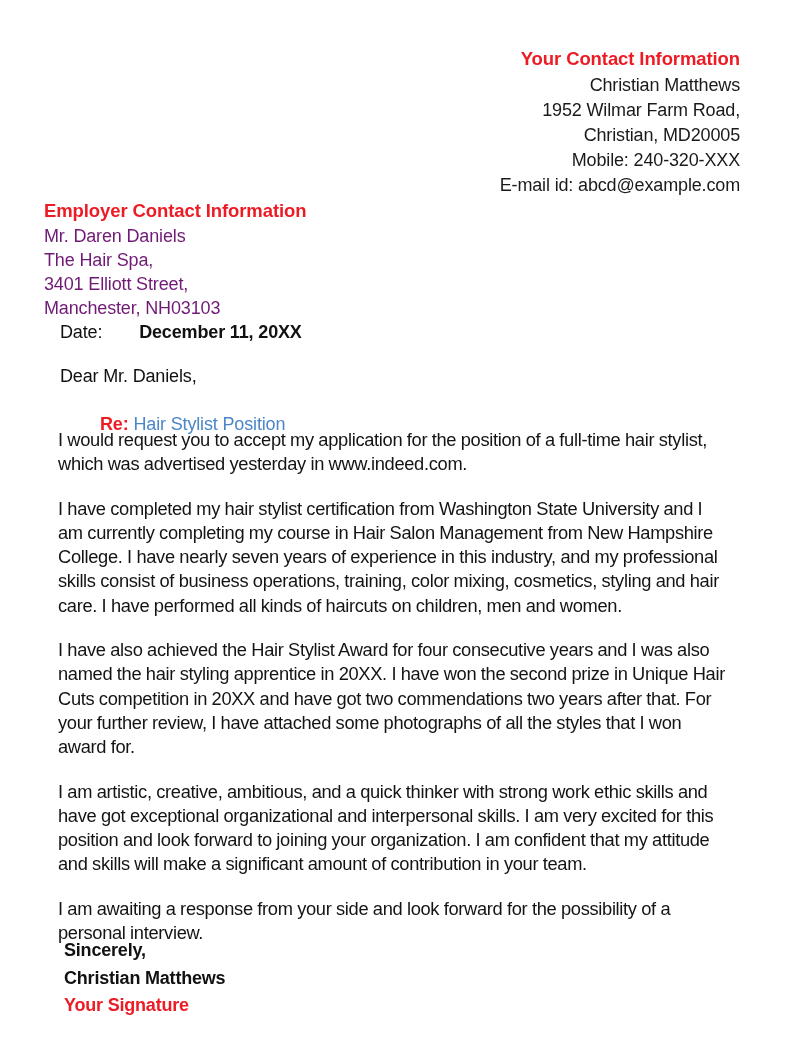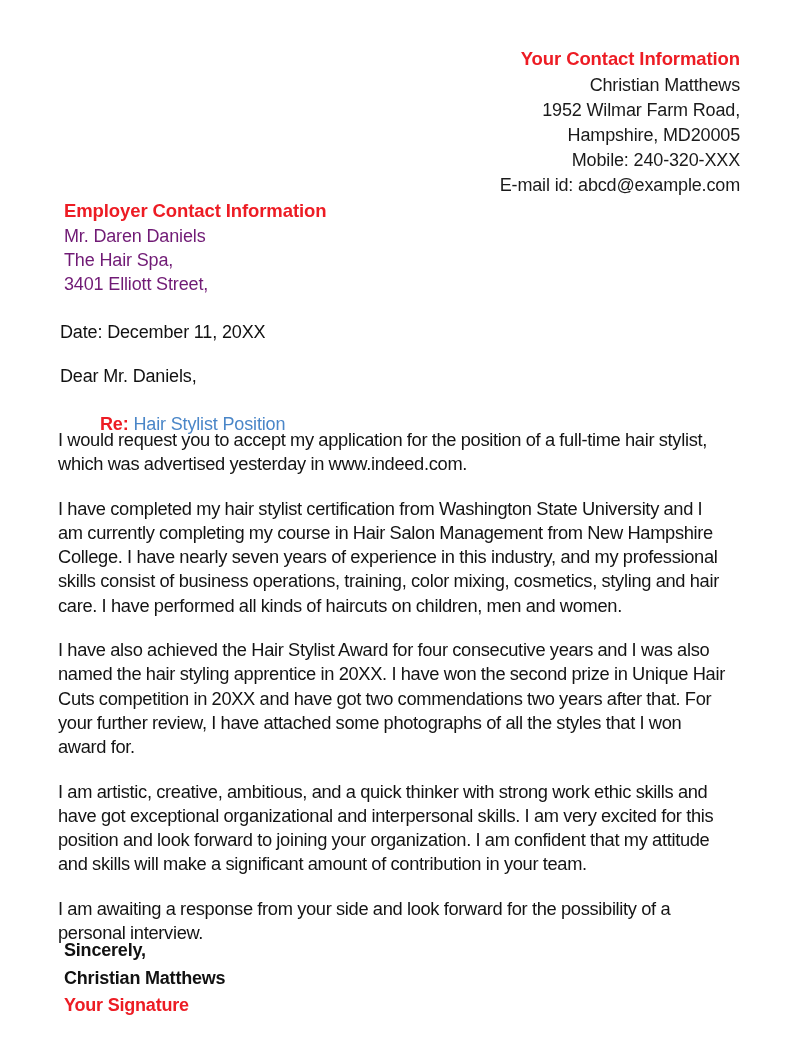--- a/index.html
+++ b/index.html
@@ -47,21 +47,21 @@
     color: #1a1a1a;
     font-weight: 400;
     margin: 0;
     letter-spacing: -0.15px;
   }
 
   
   .employer-block {
     position: absolute;
     top: 199px;
-    left: 64px;
+    left: 44px;
     width: 640px;
   }
   .employer-heading {
     color: #ED1C24;
     font-weight: bold;
     font-size: 18.5px;
     line-height: 24px;
     margin: 0 0 1px 0;
     letter-spacing: -0.1px;
   }
@@ -80,21 +80,21 @@
     left: 60px;
     width: 660px;
   }
   .date-row {
     font-size: 18px;
     line-height: 24px;
     margin: 0 0 20px 0;
     letter-spacing: -0.15px;
   }
   .date-label { font-weight: normal; }
-  .date-value { font-weight: 400; }
+  .date-value { font-weight: 700; margin-left: 32px; }
 
   .salutation {
     font-size: 18px;
     line-height: 24px;
     margin: 0 0 24px 0;
     letter-spacing: -0.15px;
   }
 
   .subject-row {
     font-size: 18px;
@@ -150,30 +150,31 @@
 </style>
 </head>
 <body>
 
 <div class="page">
 
   <div class="sender-block">
     <div class="sender-heading">Your Contact Information</div>
     <div class="sender-line">Christian Matthews</div>
     <div class="sender-line">1952 Wilmar Farm Road,</div>
-    <div class="sender-line">Hampshire, MD20005</div>
+    <div class="sender-line">Christian, MD20005</div>
     <div class="sender-line">Mobile: 240-320-XXX</div>
     <div class="sender-line">E-mail id: abcd@example.com</div>
   </div>
 
   <div class="employer-block">
     <div class="employer-heading">Employer Contact Information</div>
     <div class="employer-line">Mr. Daren Daniels</div>
     <div class="employer-line">The Hair Spa,</div>
     <div class="employer-line">3401 Elliott Street,</div>
+    <div class="employer-line">Manchester, NH03103</div>
   </div>
 
   <div class="meta-block">
     <p class="date-row">
       <span class="date-label">Date:</span>
       <span class="date-value">December 11, 20XX</span>
     </p>
     <p class="salutation">Dear Mr. Daniels,</p>
     <p class="subject-row">
       <span class="subject-label">Re:</span>

